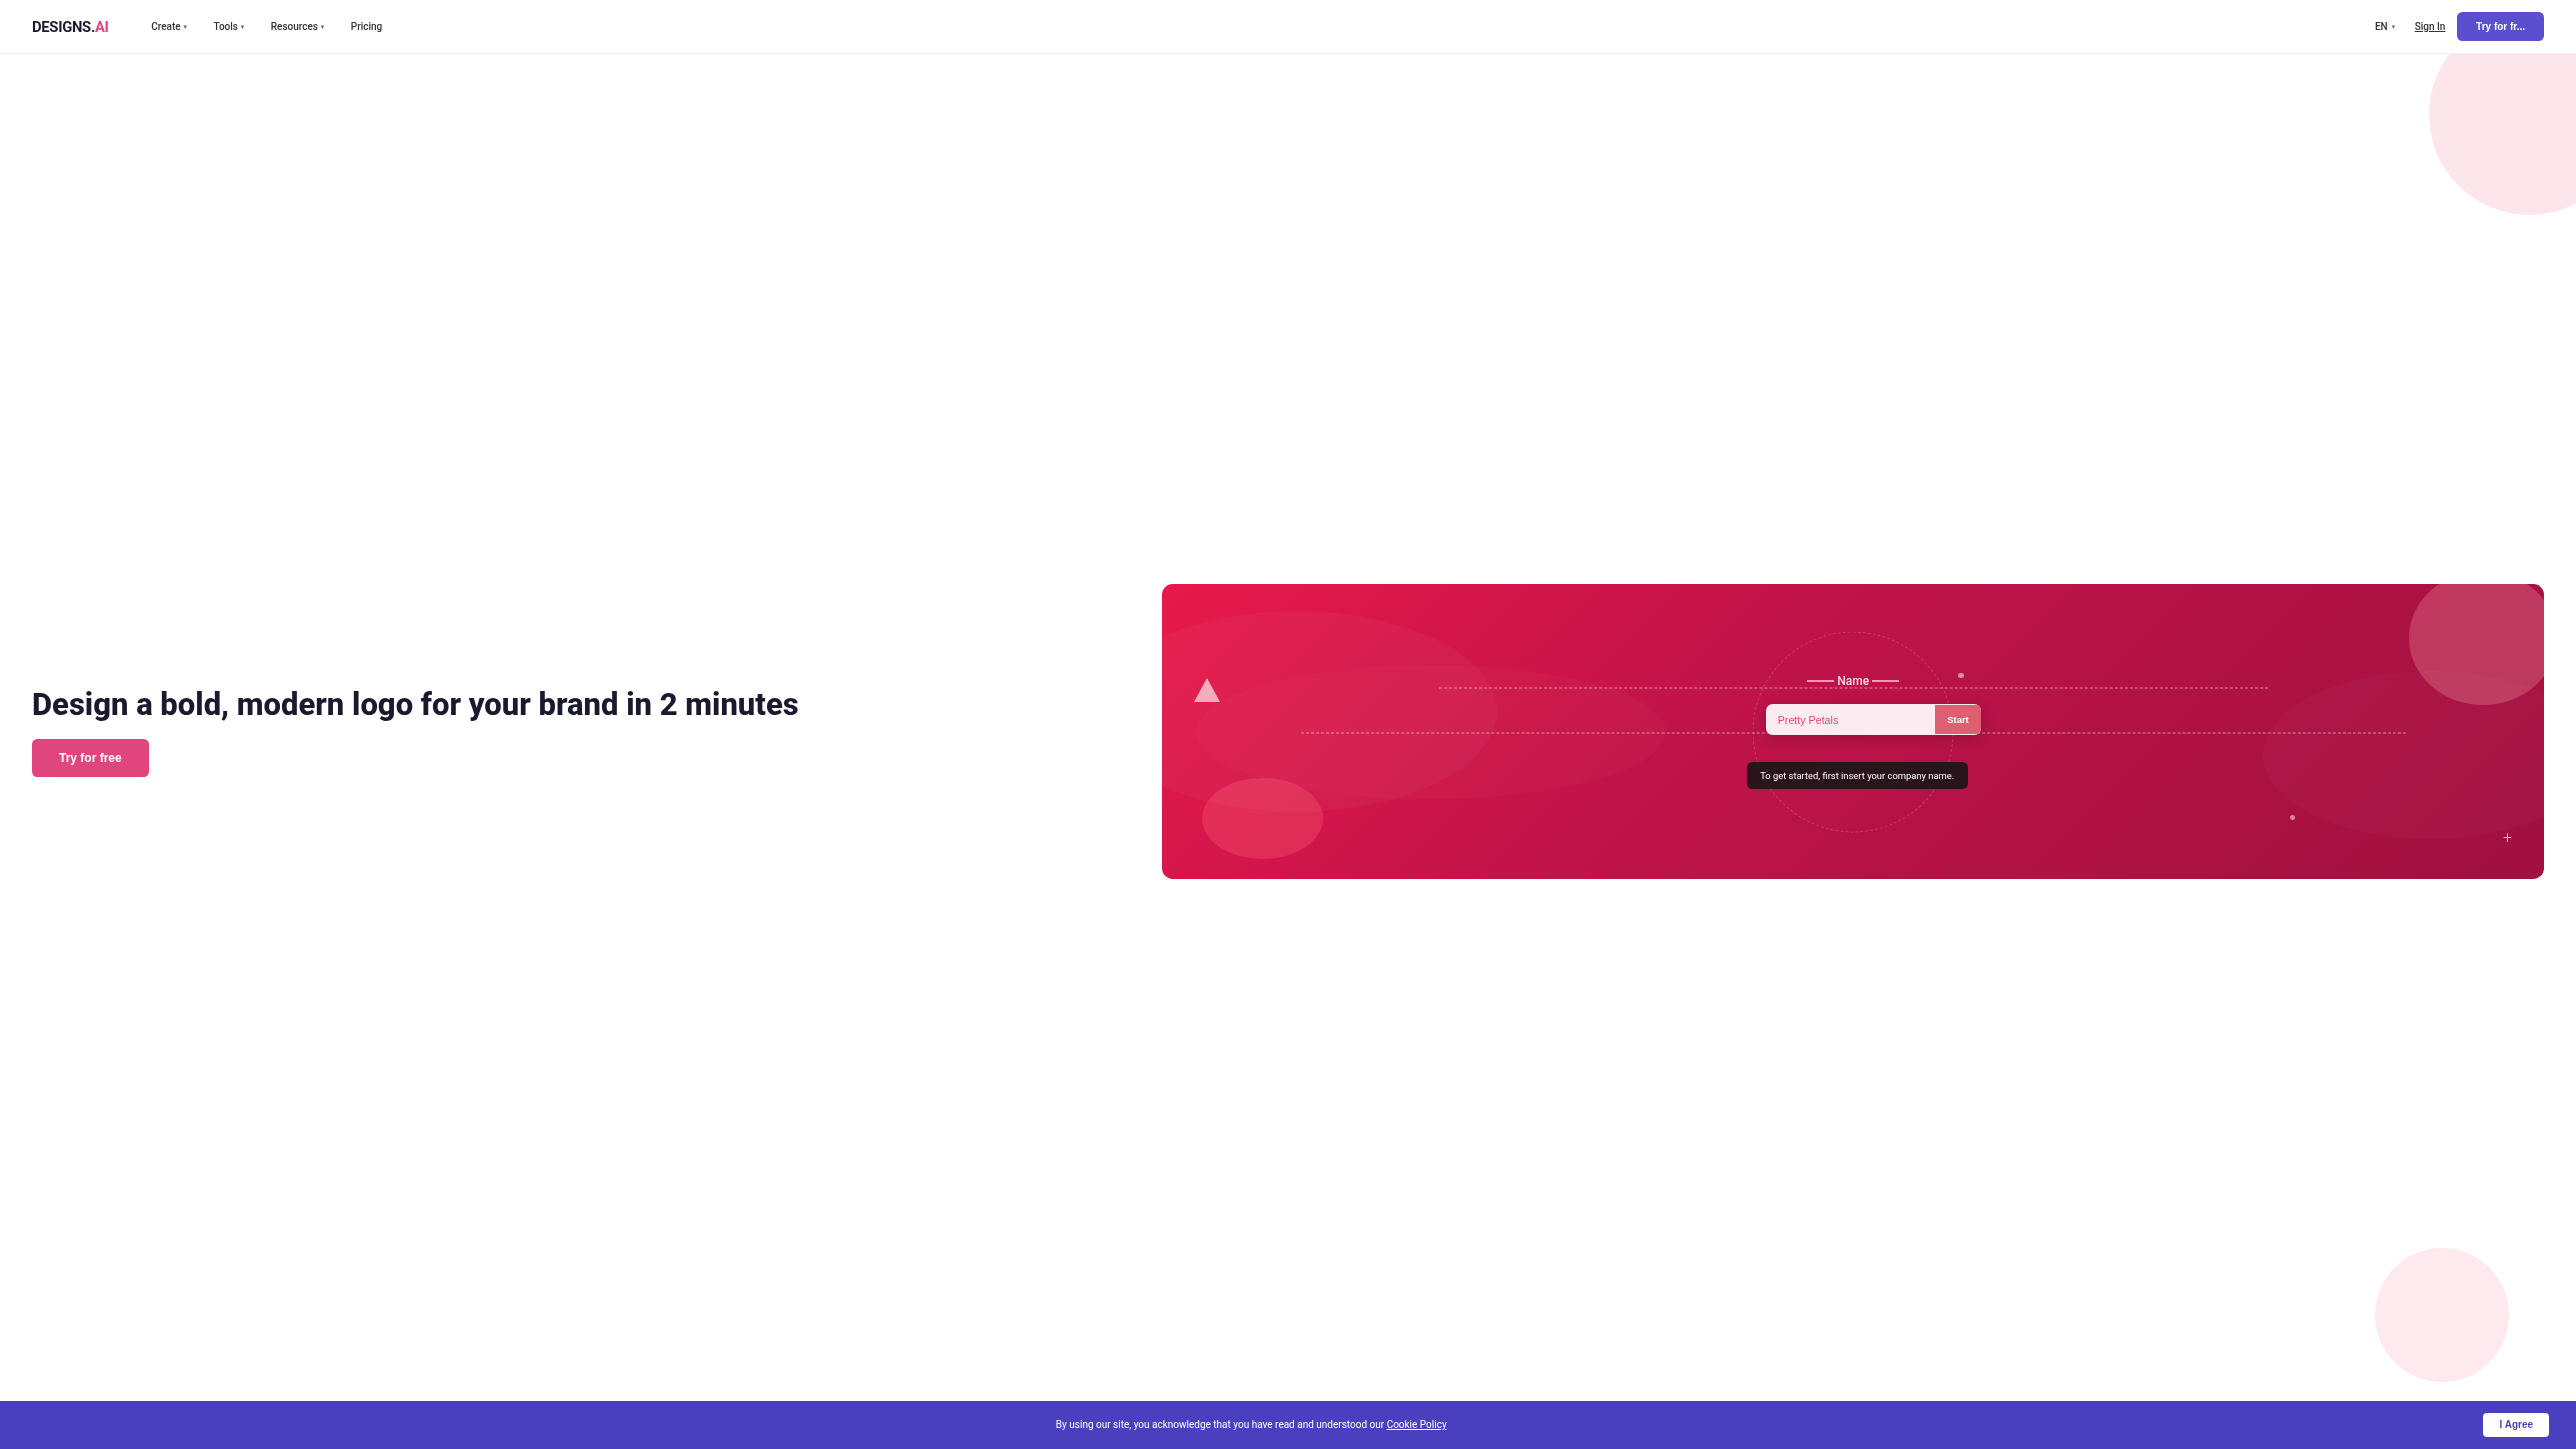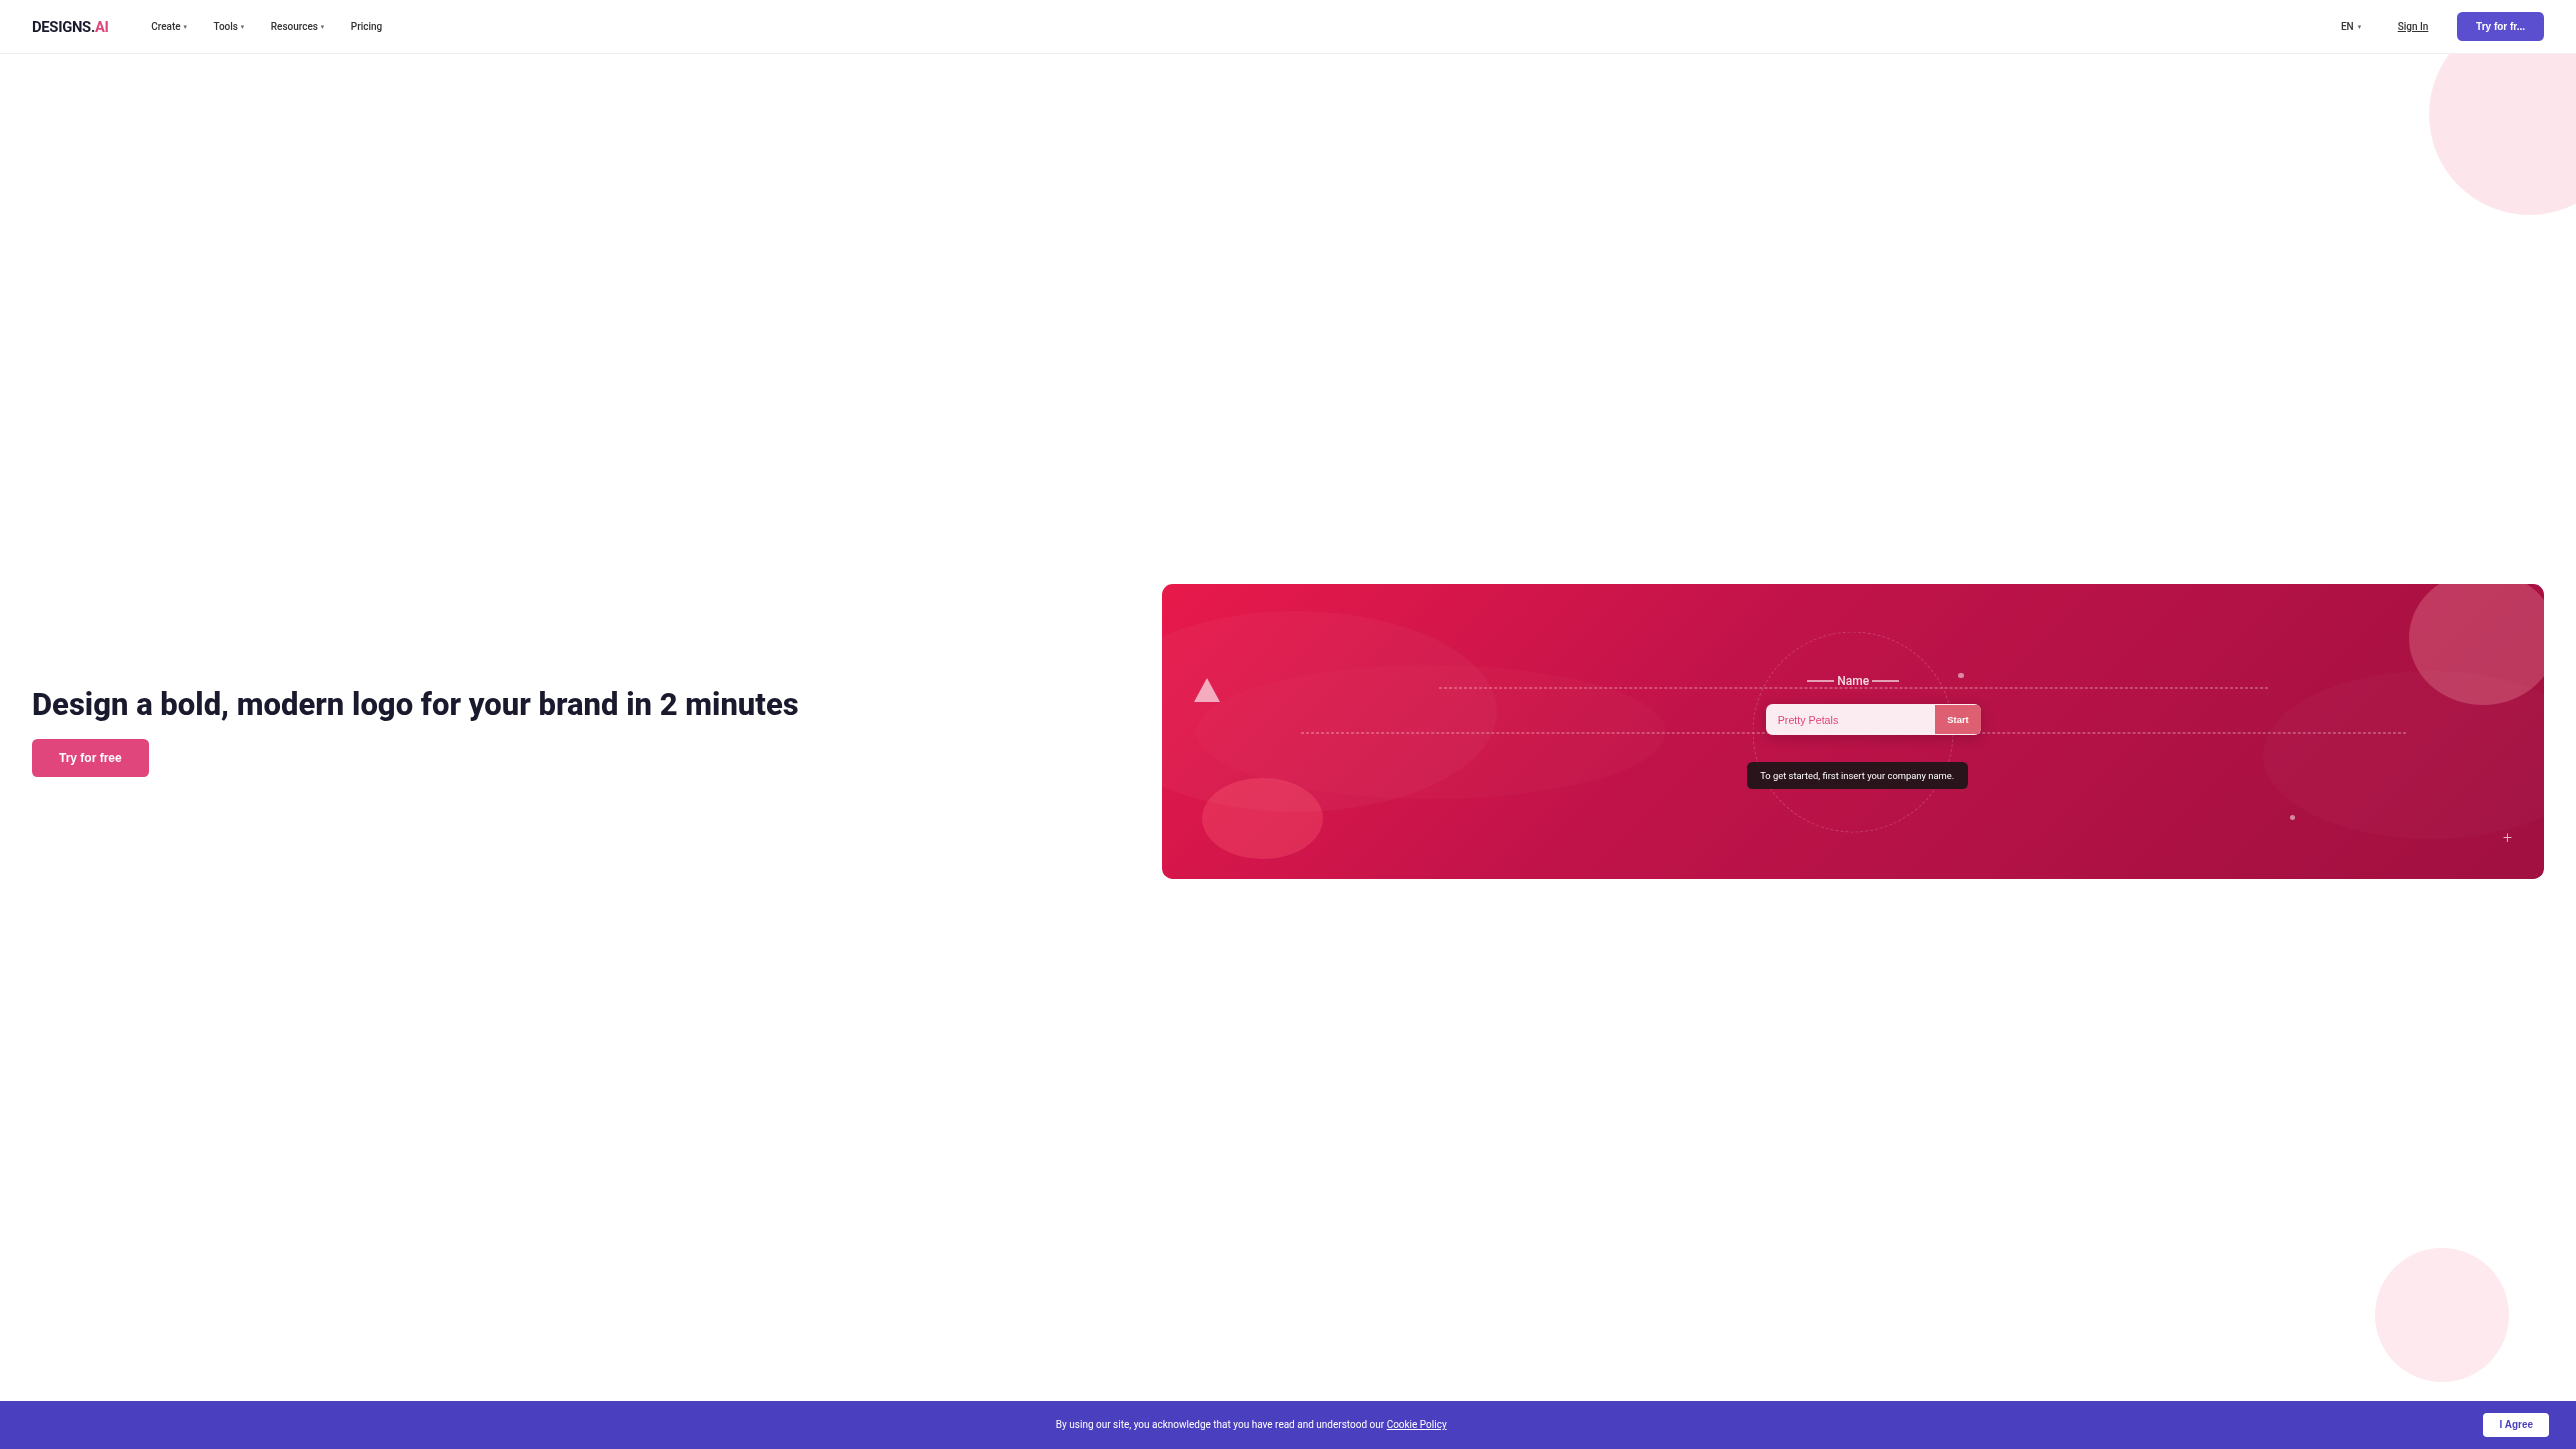--- a/index.html
+++ b/index.html
@@ -51,21 +51,21 @@
       border-radius: 4px;
       font-weight: 500;
     }
     .chevron {
       font-size: 6.7px;
       color: #666;
     }
     .nav-right {
       display: flex;
       align-items: center;
-      gap: 18px;
+      gap: 1px;
     }
     .lang-selector {
       display: flex;
       align-items: center;
       gap: 4px;
       font-size: 10px;
       color: #333;
       cursor: pointer;
       font-weight: 500;
       padding: 5.4px 8px;

